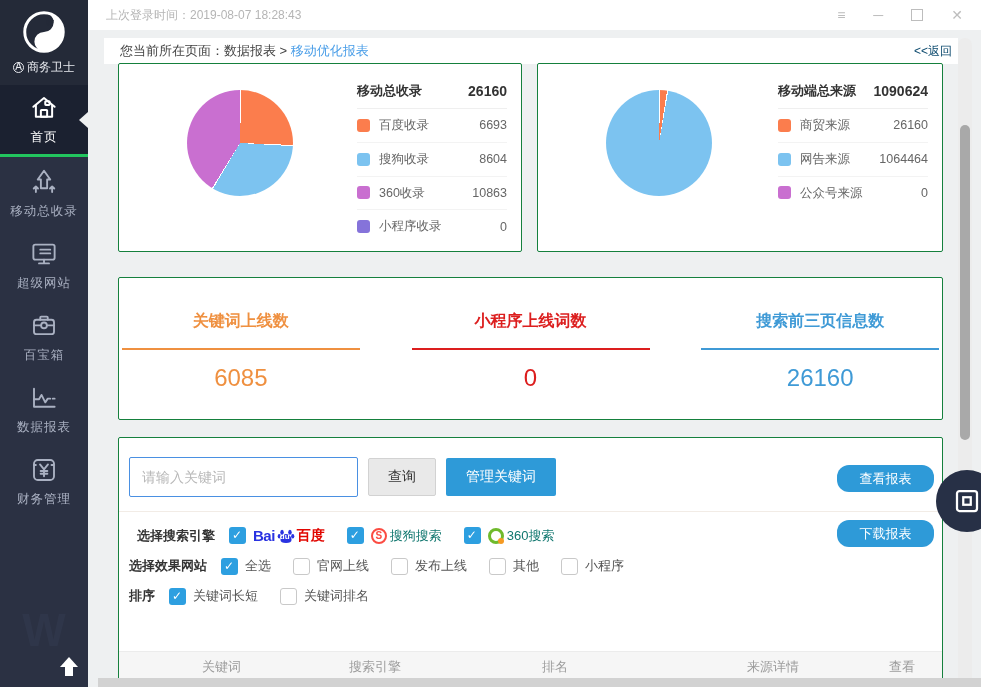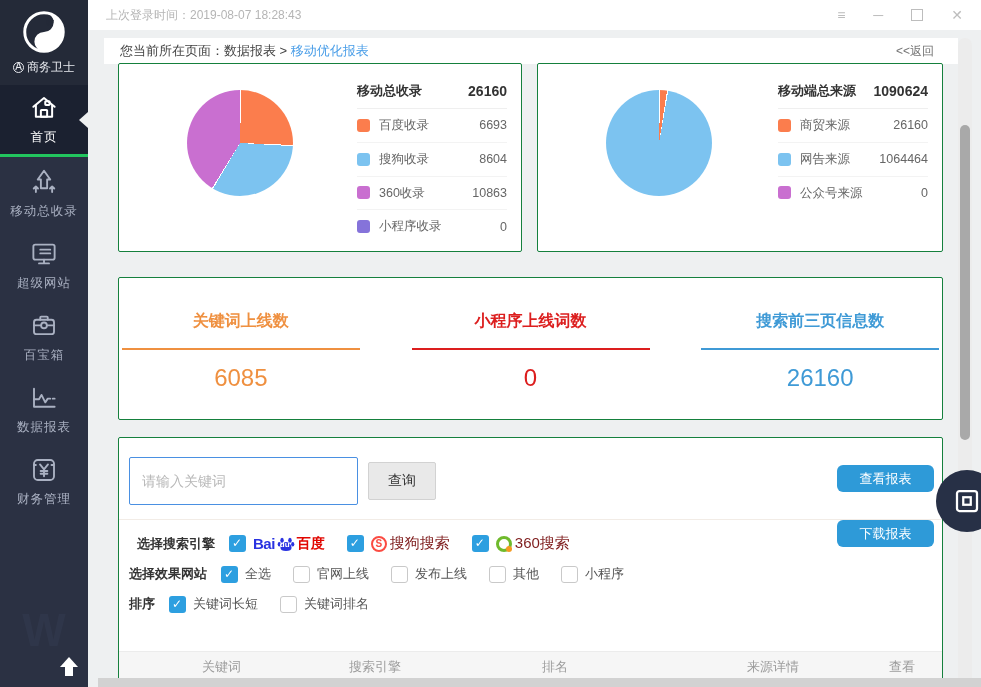--- a/index.html
+++ b/index.html
@@ -29,21 +29,21 @@
   .login-time { color:#b5b5b5; font-size:12px; margin-left:18px; }
   .win-controls { margin-left:auto; margin-right:18px; display:flex; align-items:center; gap:28px; color:#bdbdbd; }
   .win-btn { font-size:14px; cursor:pointer; line-height:1; }
   .win-box { width:12px; height:12px; border:1px solid #bdbdbd; cursor:pointer; }
 
   
   .content { position:absolute; left:88px; top:30px; width:893px; height:657px; }
   .crumb-bar { position:absolute; left:16px; top:8px; width:854px; height:26px; background:#fff; display:flex; align-items:center; font-size:13px; }
   .crumb-bar .crumb { margin-left:16px; color:#444; }
   .crumb-bar .crumb .link { color:#4a9ee8; cursor:pointer; }
-  .crumb-bar .back { margin-left:auto; margin-right:24px; color:#737373; cursor:pointer; font-size:12px; }
+  .crumb-bar .back { margin-left:auto; margin-right:6px; color:#0c4a6e; cursor:pointer; font-size:12px; }
 
   .card { position:absolute; background:#fff; border:1px solid #15803d; border-radius:2px; }
   #card-pie1 { left:30px; top:33px; width:404px; height:189px; }
   #card-pie2 { left:449px; top:33px; width:406px; height:189px; }
   .pie { position:absolute; left:68px; top:26px; width:106px; height:106px; border-radius:50%; }
   .legend { position:absolute; right:14px; top:18px; width:150px; }
   .legend-title { display:flex; justify-content:space-between; align-items:center; padding-bottom:8px; border-bottom:1px solid #efefef; }
   .legend-title .t { font-size:13px; font-weight:bold; color:#333; }
   .legend-title .v { font-size:14px; font-weight:bold; color:#333; }
   .legend-row { display:flex; align-items:center; padding:7px 0; border-bottom:1px solid #f3f3f3; }
@@ -53,43 +53,43 @@
   .legend-row .val { font-size:12.5px; color:#666; margin-left:auto; }
 
   #card-stats { left:30px; top:247px; width:825px; height:143px; display:flex;gap:46px; }
   .stat-col { flex:1; display:flex; flex-direction:column; align-items:center; justify-content:center; gap:0; }
   .stat-label { font-size:16px; font-weight:bold; margin-top:6px; }
   .stat-line { width:238px; height:2px; margin:16px 0 14px; }
   .stat-value { font-size:24px; }
 
   #card-filter { left:30px; top:407px; width:825px; height:249px; }
   .search-row { display:flex; align-items:center; padding:19px 10px 14px 10px; border-bottom:1px solid #f2ece6; position:relative; }
-  .kw-input { width:229px; height:48px; border:1px solid #4a90e2; border-radius:2px; font-size:14px; padding:8px 12px; color:#333; outline:none; }
+  .kw-input { width:229px; height:40px; border:1px solid #4a90e2; border-radius:2px; font-size:14px; padding:8px 12px; color:#333; outline:none; }
   .kw-input::placeholder { color:#b8b8b8; }
   .btn-query { margin-left:10px; width:68px; height:38px; background:#e9e9e9; border:1px solid #d2d2d2; border-radius:2px; font-size:14px; color:#333; cursor:pointer; }
   .btn-manage { margin-left:10px; width:110px; height:38px; background:#2e9ad8; border:none; border-radius:2px; font-size:14px; color:#fff; cursor:pointer; }
-  .btn-report { position:absolute; left:718px; width:97px; height:27px; background:#2e9ad8; border:none; border-radius:6px; font-size:13px; color:#fff; cursor:pointer; }
+  .btn-report { position:absolute; left:718px; width:97px; height:27px; background:#2e9ad8; border:none; border-radius:12px; font-size:13px; color:#fff; cursor:pointer; }
   #btn-view-report { top:27px; }
   #btn-download-report { top:82px; }
   .opt-row { display:flex; align-items:center; padding:6px 10px; font-size:13px; }
   .opt-row .row-label { font-weight:bold; color:#333; margin-right:14px; }
   .opt-item { display:flex; align-items:center; margin-right:22px; cursor:pointer; }
   .cb { display:inline-block; width:17px; height:17px; border-radius:3px; position:relative; margin-right:7px; flex:0 0 17px; }
   .cb.checked { background:#2d9fe0; }
   .cb.checked::after { content:"✓"; position:absolute; left:3px; top:1px; color:#fff; font-size:12px; font-weight:bold; line-height:1.2; }
   .cb.unchecked { background:#fff; border:1px solid #c9c9c9; }
   .opt-item .txt { color:#555; }
   
   .baidu-logo { display:flex; align-items:center; }
   .baidu-bai { color:#2932e1; font-weight:bold; font-size:15px; letter-spacing:-0.5px; }
   .baidu-paw { position:relative; width:20px; height:19px; margin:0 1px; }
   .baidu-paw .du { position:absolute; left:4px; top:6px; color:#fff; font-size:8px; font-weight:bold; }
   .baidu-cn { color:#e10601; font-weight:bold; font-size:14px; }
   .sogou-s { width:16px; height:16px; border:2px solid #fb4b42; border-radius:50%; color:#fb4b42; font-size:10px; font-weight:bold; display:inline-flex; align-items:center; justify-content:center; margin-right:3px; }
-  .sogou-cn, .s360-cn { color:#7f1d1d; font-size:15px;text-align:right; }
+  .sogou-cn, .s360-cn { color:#0f766e; font-size:13px;text-align:right; }
   .s360-ring { width:16px; height:16px; border:3px solid #6fba2c; border-radius:50%; position:relative; margin-right:3px; }
   .s360-ring::after { content:""; position:absolute; right:-3px; bottom:-3px; width:6px; height:6px; border-radius:50%; background:#f59a23; }
 
   
   .rank-table { position:absolute; left:0; top:213px; width:823px; border-collapse:collapse; table-layout:fixed; }
   .rank-table th { background:#f6f6f6; color:#9c9c9c; font-weight:normal; font-size:13px; height:31px; border-top:1px solid #ececec; border-bottom:1px solid #e4e4e4; }
   .rank-table td { height:26px; border-right:1px solid #eeeeee; font-size:13px; color:#333; background:#fff; }
   .rank-table td:last-child { border-right:none; }
   .rank-cell { padding-left:20px; vertical-align:bottom; }
 
@@ -262,20 +262,21 @@
       <span class="stat-label" style="color: rgb(63, 154, 214);">搜索前三页信息数</span>
       <span class="stat-line" style="background: rgb(63, 154, 214);"></span>
       <span class="stat-value" style="color: rgb(63, 154, 214);">26160</span>
     </div>
   </div>
 
   <div class="card" id="card-filter">
     <div class="search-row">
       <input class="kw-input" type="text" placeholder="请输入关键词" style="">
       <button class="btn-query">查询</button>
+      <button class="btn-manage">管理关键词</button>
       <button class="btn-report" id="btn-view-report">查看报表</button>
       <button class="btn-report" id="btn-download-report">下载报表</button>
     </div>
 
     <div class="opt-row" style="margin-top:8px;padding-left:18px;">
       <span class="row-label">选择搜索引擎</span>
       <span class="opt-item">
         <span class="cb checked"></span>
         <span class="baidu-logo">
           <span class="baidu-bai">Bai</span>

